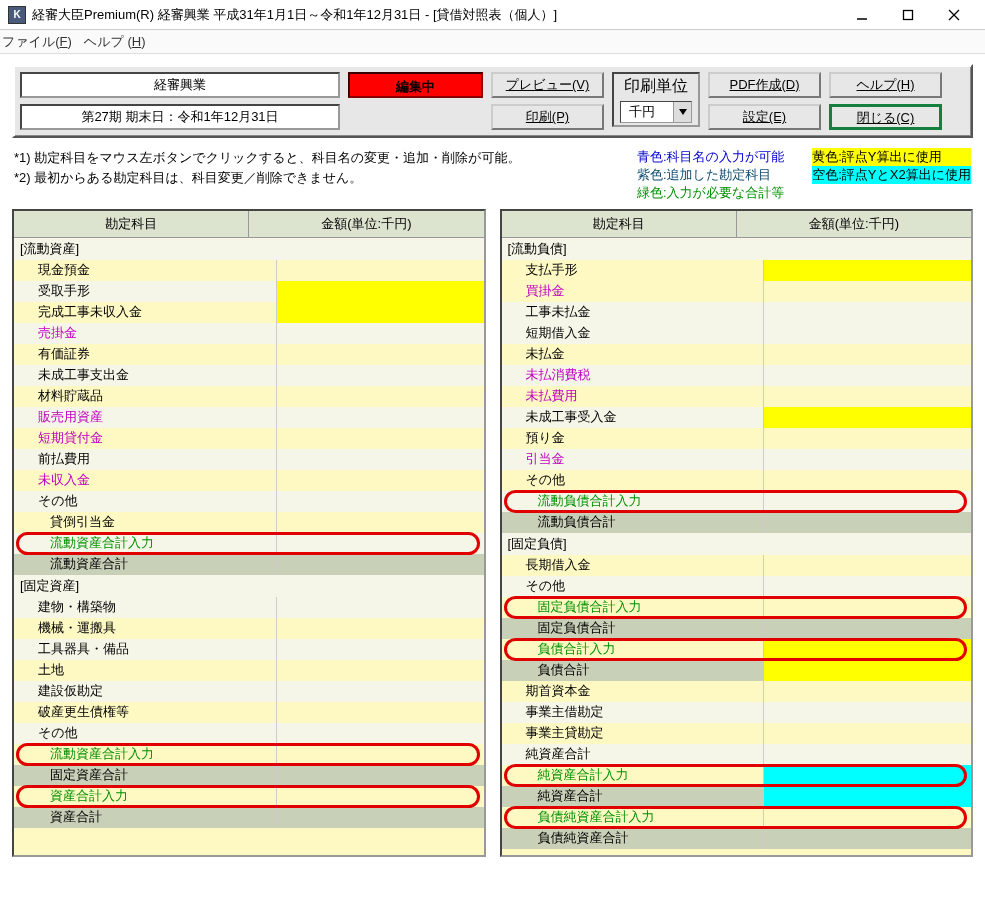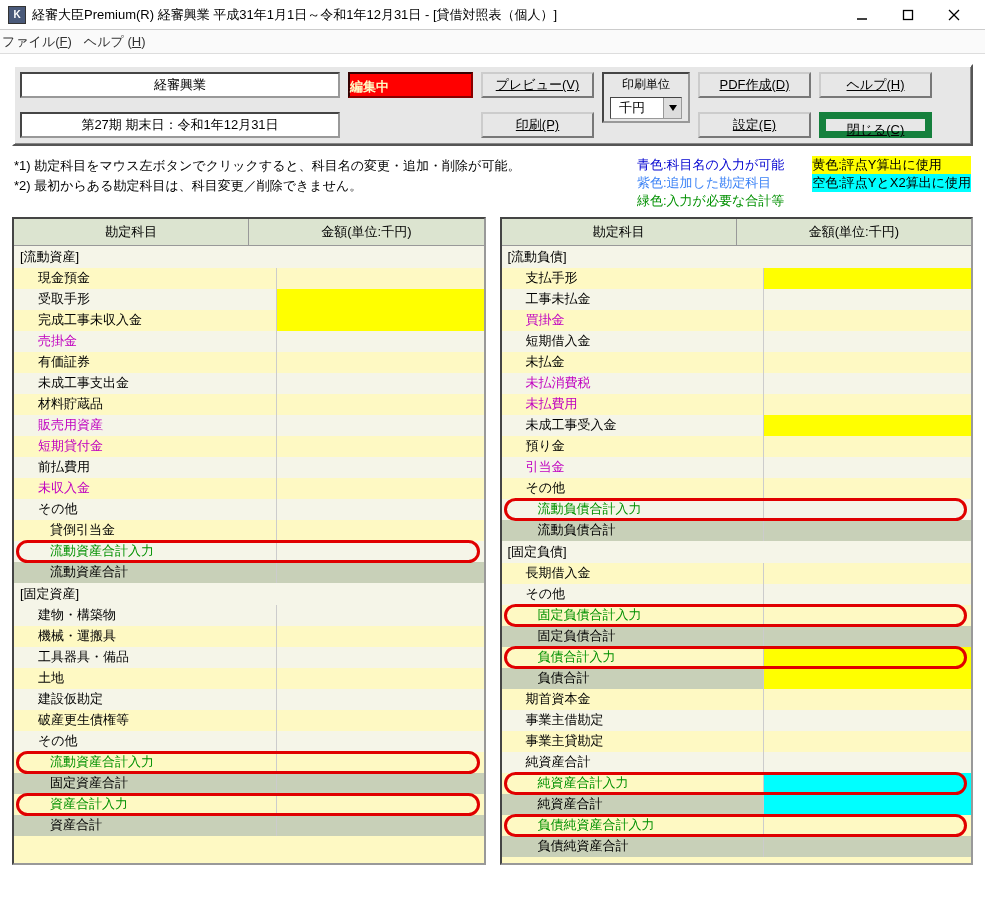--- a/index.html
+++ b/index.html
@@ -14,39 +14,39 @@
     .titlebar .win-btn svg { width: 12px; height: 12px; }
 
     
     .menubar { height: 24px; display: flex; align-items: center; padding: 0 2px; gap: 12px; color: #333; background: #fafafa; border-bottom: 1px solid #ddd; }
     .menubar .menuitem { cursor: default; }
     .menubar .acc { text-decoration: underline; }
 
     
     .toolbar-wrap { padding: 10px 12px 6px; background: #fff; }
     .toolbar { display:flex; gap:8px; align-items:flex-start; border: 2px solid #888; border-top-color:#fff; border-left-color:#fff; border-right-color:#555; border-bottom-color:#555; padding: 6px 6px; background:#e7e7e7; box-shadow: inset 1px 1px 0 #fff, inset -1px -1px 0 #888; }
-    .toolbar-col { display:flex; flex-direction:column; gap:14px; }
+    .toolbar-col { display:flex; flex-direction:column; gap:6px; }
     .disp { background:#fff; border:2px inset #999; height: 26px; line-height: 22px; text-align:center; font-size:13px; padding: 0 6px; }
     .disp.wide { width: 320px; }
     .btn { background:#e7e7e7; border:2px outset #ccc; height:26px; line-height:22px; text-align:center; padding: 0 6px; cursor:default; font-size:13px; }
-    .status-editing { background:#f00; color:#fef9c3; font-weight: bold; width: 125px; height: 26px; line-height: 26px; text-align:left; border:2px inset #800; }
+    .status-editing { background:#f00; color:#000000; font-weight: bold; width: 135px; height: 26px; line-height: 26px; text-align:center; border:2px inset #800; }
     .unit-box { border:2px inset #999; background:#e7e7e7; padding:2px 6px; display:flex; flex-direction:column; gap:4px; align-items:center; }
-    .unit-box .label { font-size:12px; }
+    .unit-box .label { font-size:16px; }
     .unit-select { display:flex; align-items:center; border:1px inset #999; background:#fff; height:22px; }
     .unit-select .val { padding:0 18px 0 8px; }
     .unit-select .arrow { width:18px; height:20px; background:#ddd; border-left:1px solid #999; display:flex;align-items:center;justify-content:center; }
     .btn.md { width:113px;text-decoration:underline; }
 
     
     .notes-legend { display:flex; padding: 4px 14px 2px; align-items:flex-start; }
     .notes { flex:1; font-size:13px; line-height: 1.55; color:#000; }
     .legend { display:flex; gap: 28px; font-size:13px; line-height:1.4;justify-content:space-between; }
     .legend-col div { white-space:nowrap; }
     .c-blue { color:#0000d0; }
-    .c-purple { color:#3b82f6; }
+    .c-purple { color:#0c4a6e; }
     .c-green { color:#009000; }
     .bg-yellow { background:#ffff00; }
     .bg-cyan { background:#00ffff; }
 
     
     .data-area { display:flex; gap: 14px; padding: 4px 12px 8px; height: 660px; }
     .pane { flex:1; border:2px inset #999; background:#fff; display:flex; flex-direction:column; overflow:hidden; }
     .pane-header { display:flex; background:#dce4d0; border-bottom:1px solid #999; }
     .pane-header div { flex:1; text-align:center; padding:4px 0; border-right:1px solid #999; font-size:13px; }
     .pane-header div:last-child { border-right:none; }
@@ -129,21 +129,21 @@
             </svg>
         </span>
       </div>
     </div>
     <div class="toolbar-col">
       <div class="btn md">PDF作成(D)</div>
       <div class="btn md">設定(E)</div>
     </div>
     <div class="toolbar-col">
       <div class="btn md">ヘルプ(H)</div>
-      <div class="btn md" style="border:7px solid #15803d;">閉じる(C)</div>
+      <div class="btn md" style="border:3px solid #15803d;">閉じる(C)</div>
     </div>
   </div>
 </div>
 
 <div class="notes-legend">
   <div class="notes">
     <div>*1) 勘定科目をマウス左ボタンでクリックすると、科目名の変更・追加・削除が可能。</div>
     <div>*2) 最初からある勘定科目は、科目変更／削除できません。</div>
   </div>
   <div class="legend">
@@ -278,26 +278,26 @@
     <div class="pane-header">
       <div>勘定科目</div>
       <div>金額(単位:千円)</div>
     </div>
     <div class="pane-body" id="right-body">
         <div class="section-head">[流動負債]</div>
         <div class="row">
           <div class="label">支払手形</div>
           <div class="amount amt-yellow"></div>
         </div>
+        <div class="row">
+          <div class="label txt-purple">買掛金</div>
+          <div class="amount"></div>
+        </div>
         <div class="row alt">
           <div class="label">工事未払金</div>
-          <div class="amount"></div>
-        </div>
-        <div class="row">
-          <div class="label txt-purple">買掛金</div>
           <div class="amount"></div>
         </div>
         <div class="row alt">
           <div class="label">短期借入金</div>
           <div class="amount"></div>
         </div>
         <div class="row">
           <div class="label">未払金</div>
           <div class="amount"></div>
         </div>

